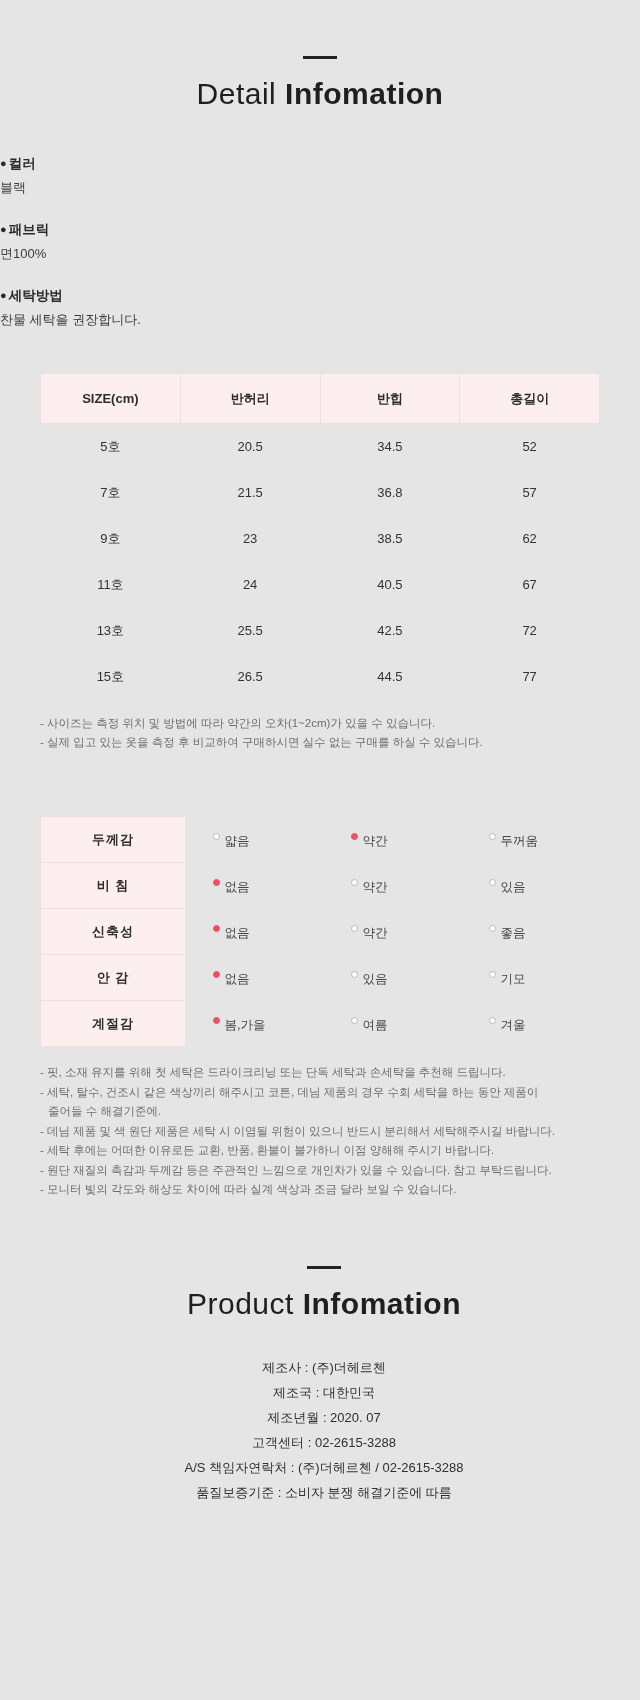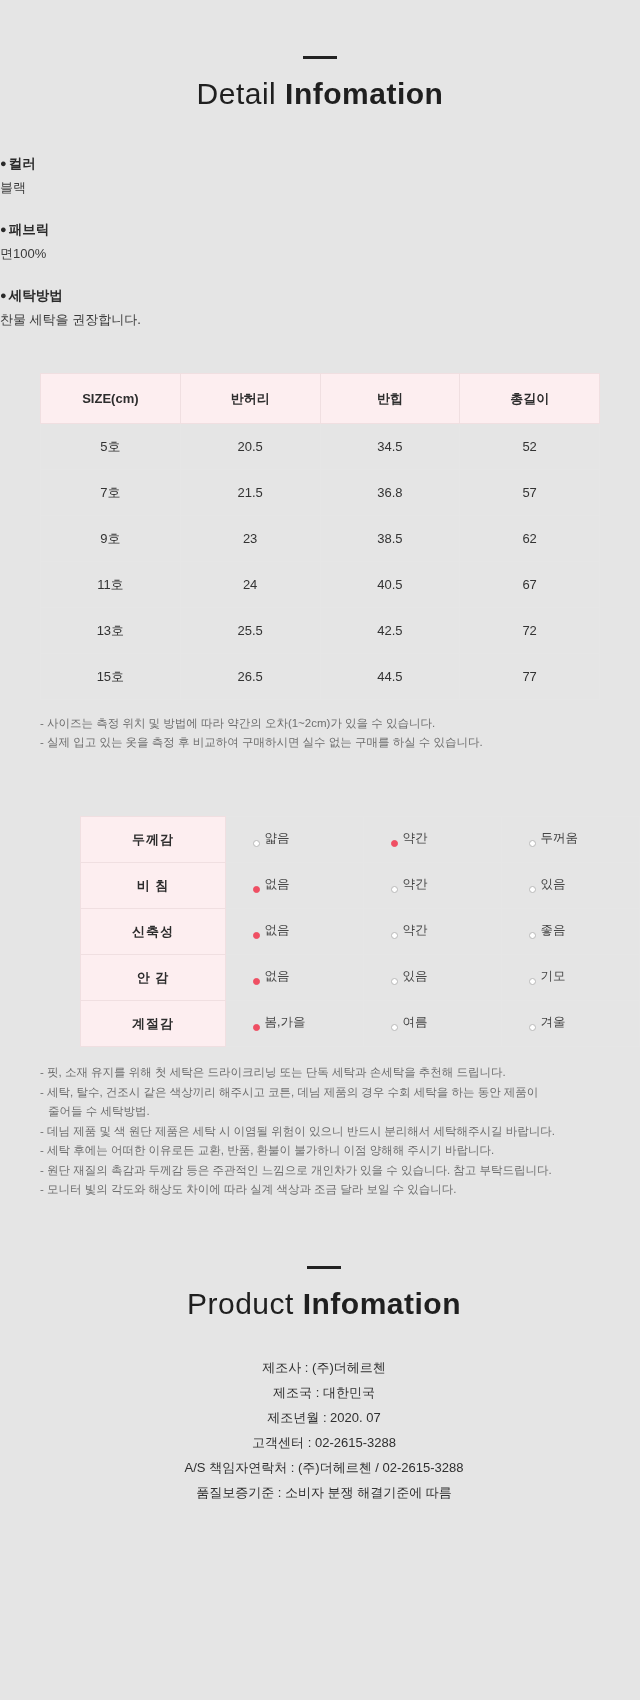--- a/index.html
+++ b/index.html
@@ -104,21 +104,20 @@
   }
 
   
   .attr-table-wrap {
     margin: 64px 40px 0 40px;
   }
   table.attr-table {
     width: 560px;
     border-collapse: collapse;
     table-layout: fixed;
-    margin-left: 40px;
   }
   table.attr-table th {
     width: 145px;
     background: #fdeef0;
     border: 1px solid #f0dfe1;
     font-size: 13px;
     font-weight: bold;
     color: #2d2d2d;
     height: 46px;
     letter-spacing: 1px;
@@ -126,21 +125,21 @@
   table.attr-table td {
     border: 1px solid #e6e6e6;
     height: 46px;
     font-size: 12.5px;
     color: #444;
     text-align: center;
     padding: 0;
   }
   .opt {
     display: inline-flex;
-    align-items: flex-end;
+    align-items: flex-start;
     justify-content: flex-start;
     gap: 5px;
     width: 84px;
     margin: 0 auto;
   }
   .radio {
     width: 7px;
     height: 7px;
     border-radius: 50%;
     border: 1px solid #b9b9b9;
@@ -347,21 +346,21 @@
                 <span class="opt-label">겨울</span>
               </span></td>
         </tr>
       </tbody>
     </table>
   </div>
 
   <div class="notes-list">
     <div>- 핏, 소재 유지를 위해 첫 세탁은 드라이크리닝 또는 단독 세탁과 손세탁을 추천해 드립니다.</div>
     <div>- 세탁, 탈수, 건조시 같은 색상끼리 해주시고 코튼, 데님 제품의 경우 수회 세탁을 하는 동안 제품이</div>
-    <div class="notes-indent">줄어들 수 세탁방법.</div>
+    <div class="notes-indent">줄어들 수 해결기준에.</div>
     <div>- 데님 제품 및 색 원단 제품은 세탁 시 이염될 위험이 있으니 반드시 분리해서 세탁해주시길 바랍니다.</div>
     <div>- 세탁 후에는 어떠한 이유로든 교환, 반품, 환불이 불가하니 이점 양해해 주시기 바랍니다.</div>
     <div>- 원단 재질의 촉감과 두께감 등은 주관적인 느낌으로 개인차가 있을 수 있습니다. 참고 부탁드립니다.</div>
     <div>- 모니터 빛의 각도와 해상도 차이에 따라 실계 색상과 조금 달라 보일 수 있습니다.</div>
   </div>
 
   <div class="product-section">
     <div class="head-rule"></div>
     <div class="head-title"><span>Product </span><span class="bold">Infomation</span></div>
 

